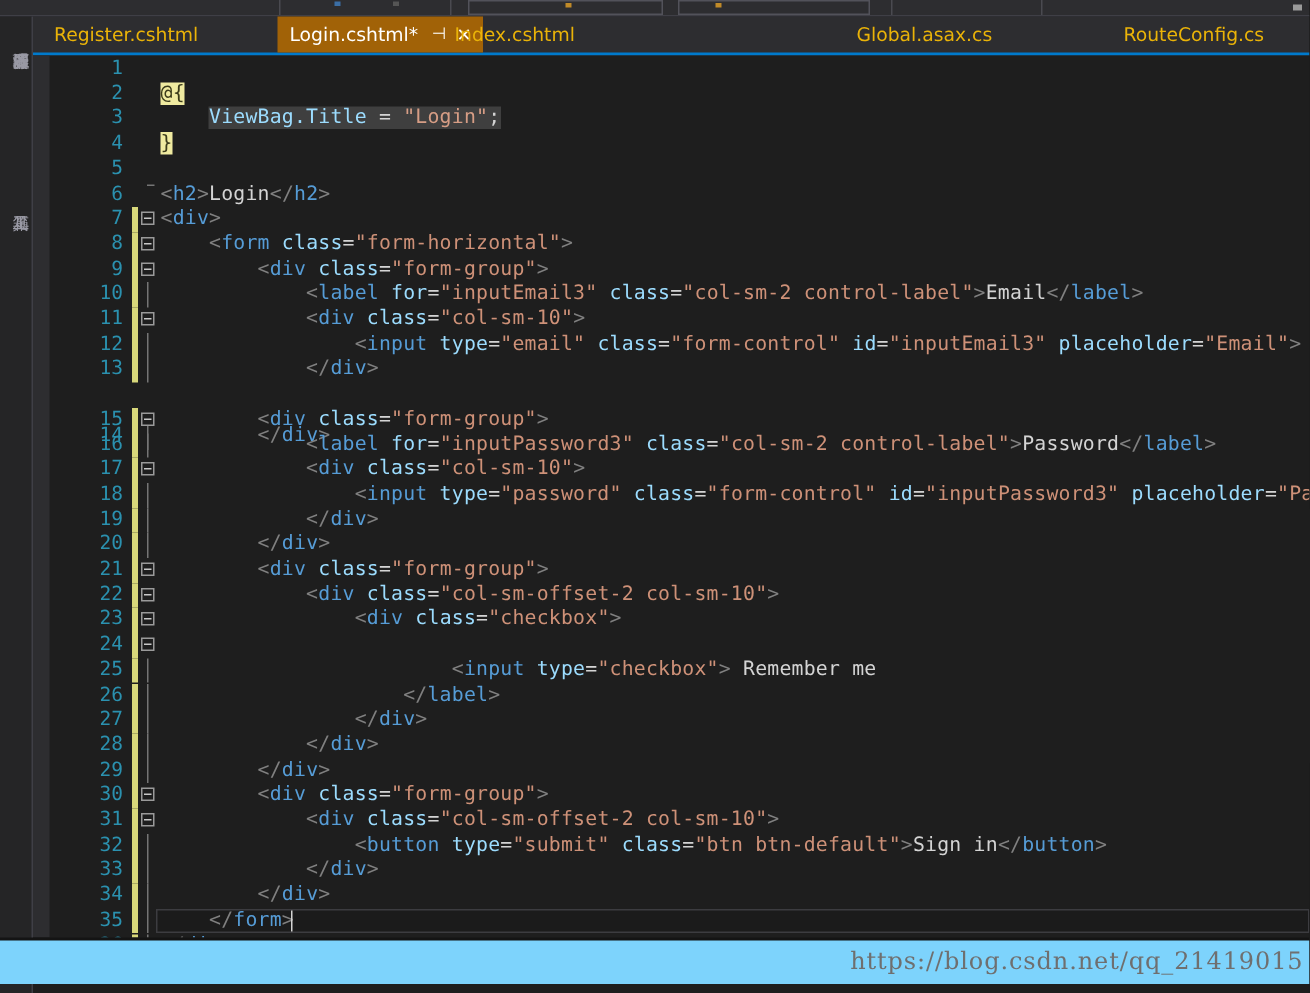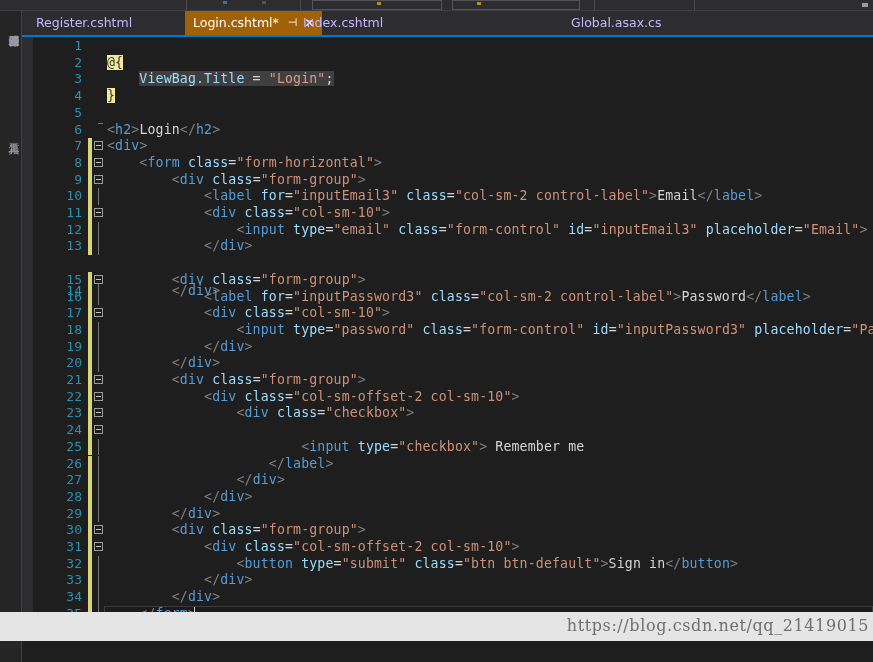--- a/index.html
+++ b/index.html
@@ -68,21 +68,21 @@
     width: 851px; height: 26px;
     background: #2d2d30;
     border-bottom: 2px solid #007acc;
     box-sizing: border-box;
   }
   .tab {
     position: absolute; top: 0; height: 24px;
     display: flex; align-items: center;
     font-family: "DejaVu Sans", sans-serif;
     font-size: 12.5px;
-    color: #c4b5fd;
+    color: #eab308;
     white-space: nowrap;
     padding: 0 8px;
     box-sizing: border-box;
   }
   .tab.active {
     background: #a16207;
     color: #ffffff;
   }
   .tab .label { line-height: 24px; }
   .tab .pin {
@@ -199,23 +199,23 @@
     background: #3f3f3f;
   }
 
   
   .statusgap {
     position: absolute; left: 0; top: 625px;
     width: 873px; height: 8px;
     background: #141414;
   }
   .bottombar {
-    position: absolute; left: 0; top: 612px;
+    position: absolute; left: 0; top: 627px;
     width: 873px; height: 29px;
-    background: #e5e5e5;
+    background: #7dd3fc;
   }
   .watermark {
     position: absolute; right: 4px; top: 2px;
     color: #6f6f6f;
     font-family: "DejaVu Serif", serif;
     font-size: 16px;
     line-height: 24px;
     letter-spacing: 0.6px;
     white-space: nowrap;
   }
@@ -254,20 +254,23 @@
       <span class="label">Login.cshtml*</span>
       <span class="pin">⊣</span>
       <span class="close">✕</span>
     </div>
     <div class="tab" style="left:273px">
       <span class="label">Index.cshtml</span>
     </div>
     <div class="tab" style="left:541px">
       <span class="label">Global.asax.cs</span>
     </div>
+    <div class="tab" style="left:719px">
+      <span class="label">RouteConfig.cs</span>
+    </div>
   </div>
 
   <div class="editor">
     <div class="selmargin"></div>
     <div id="code-rows">
         <div class="coderow" style="top: 1px;">
           <div class="lineno">1</div>
           <div class="codetext"></div>
         </div>
         <div class="coderow" style="top: 17.7px;">

